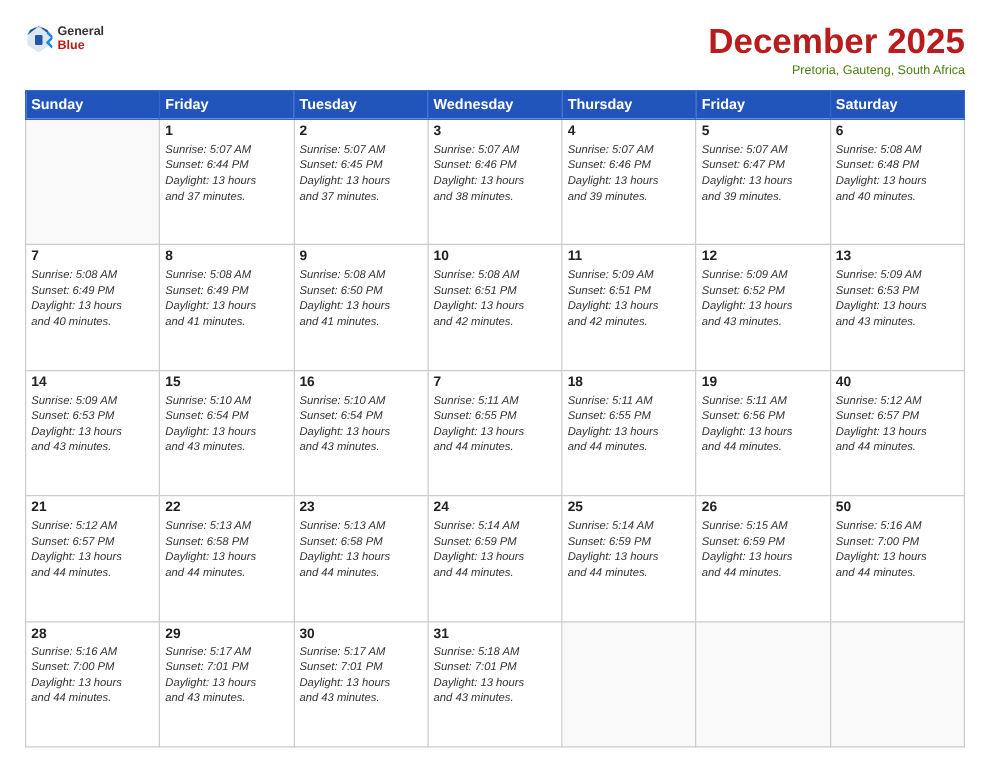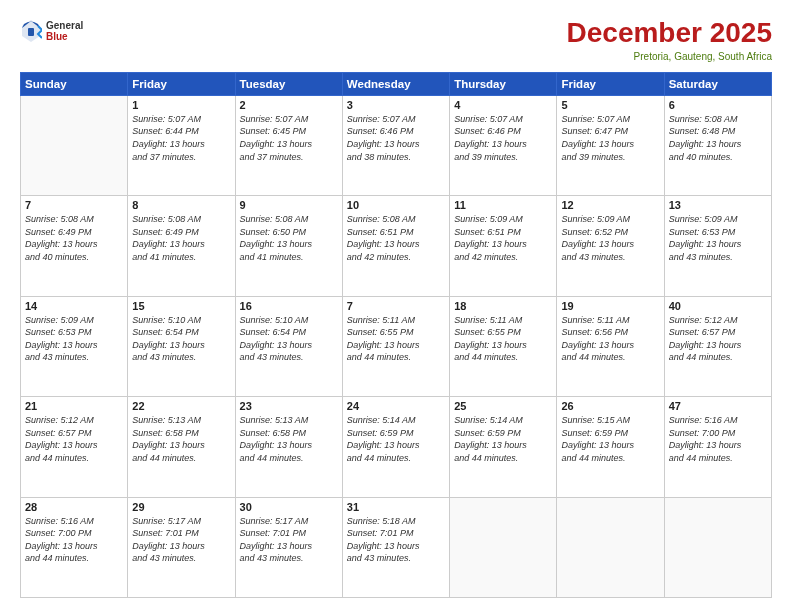--- a/index.html
+++ b/index.html
@@ -238,21 +238,21 @@
           </td>
           <td>
             <div class="day-num">25</div>
             <div class="cell-info">Sunrise: 5:14 AM<br>Sunset: 6:59 PM<br>Daylight: 13 hours<br>and 44 minutes.</div>
           </td>
           <td>
             <div class="day-num">26</div>
             <div class="cell-info">Sunrise: 5:15 AM<br>Sunset: 6:59 PM<br>Daylight: 13 hours<br>and 44 minutes.</div>
           </td>
           <td>
-            <div class="day-num">47</div>
+            <div class="day-num">50</div>
             <div class="cell-info">Sunrise: 5:16 AM<br>Sunset: 7:00 PM<br>Daylight: 13 hours<br>and 44 minutes.</div>
           </td>
         </tr>
         <tr>
           <td>
             <div class="day-num">28</div>
             <div class="cell-info">Sunrise: 5:16 AM<br>Sunset: 7:00 PM<br>Daylight: 13 hours<br>and 44 minutes.</div>
           </td>
           <td>
             <div class="day-num">29</div>

